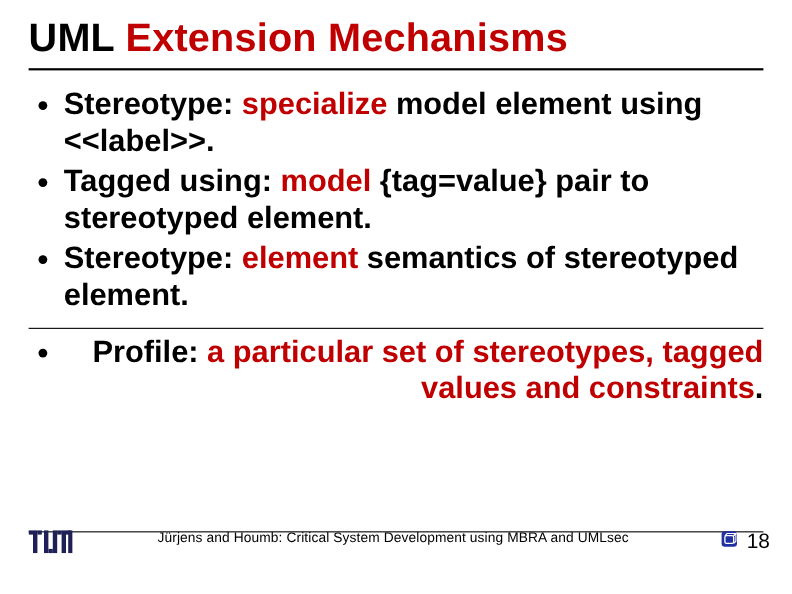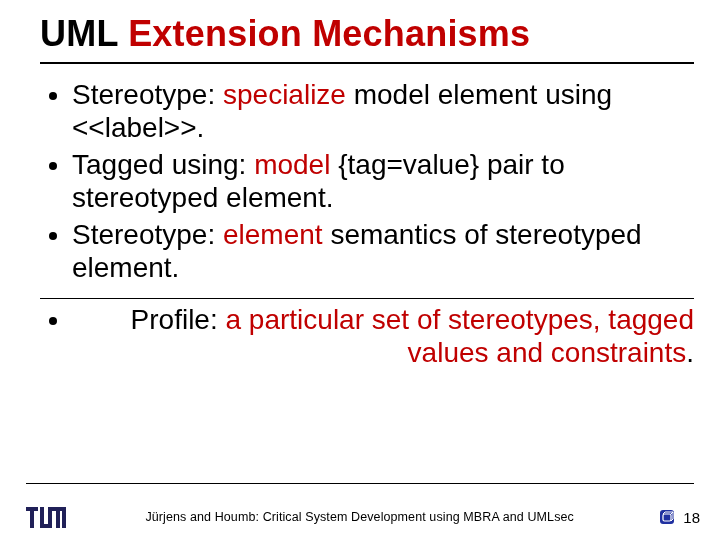--- a/index.html
+++ b/index.html
@@ -10,21 +10,21 @@
     overflow: hidden;
     font-family: Arial, Helvetica, sans-serif;
     background: #fff;
     color: #000;
   }
   .slide {
     width: 720px;
     height: 540px;
     position: relative;
     box-sizing: border-box;
-    padding: 12px 26px 0 40px;
+    padding: 12px 26px 0 26px;
   }
   .title {
     font-size: 36px;
     line-height: 1.1;
     margin: 2px 0 8px 0;
     letter-spacing: 0.2px;
   }
   .title .accent { color: #c00000; }
   hr.rule {
     border: none;
@@ -41,45 +41,45 @@
   }
   ul.bullets {
     list-style: disc;
     margin: 0 0 0 4px;
     padding: 0 0 0 28px;
   }
   ul.bullets > li {
     font-size: 28px;
     line-height: 1.18;
     margin-bottom: 4px;
+    font-weight: bold;
   }
   .accent { color: #c00000; }
   .lastbullet {
     font-size: 28px;
     line-height: 1.65;
     margin-top: 6px;
     text-align: right;
   }
   .footer {
     position: absolute;
     left: 26px;
     right: 20px;
-    bottom: 6px;
+    bottom: 24px;
     display: flex;
-    align-items: center;
     height: 34px;
   }
   .footer-text {
     flex: 1;
     text-align: center;
     font-size: 12.5px;
     letter-spacing: 0.1px;
   }
   .pagenum {
-    font-size: 15px;
+    font-size: 19px;
     margin-left: 8px;
   }
   .tum-logo {
     width: 40px;
     height: 21px;
     position: relative;
     flex-shrink: 0;
   }
   .tum-logo svg { display: block; }
   .small-logo {

